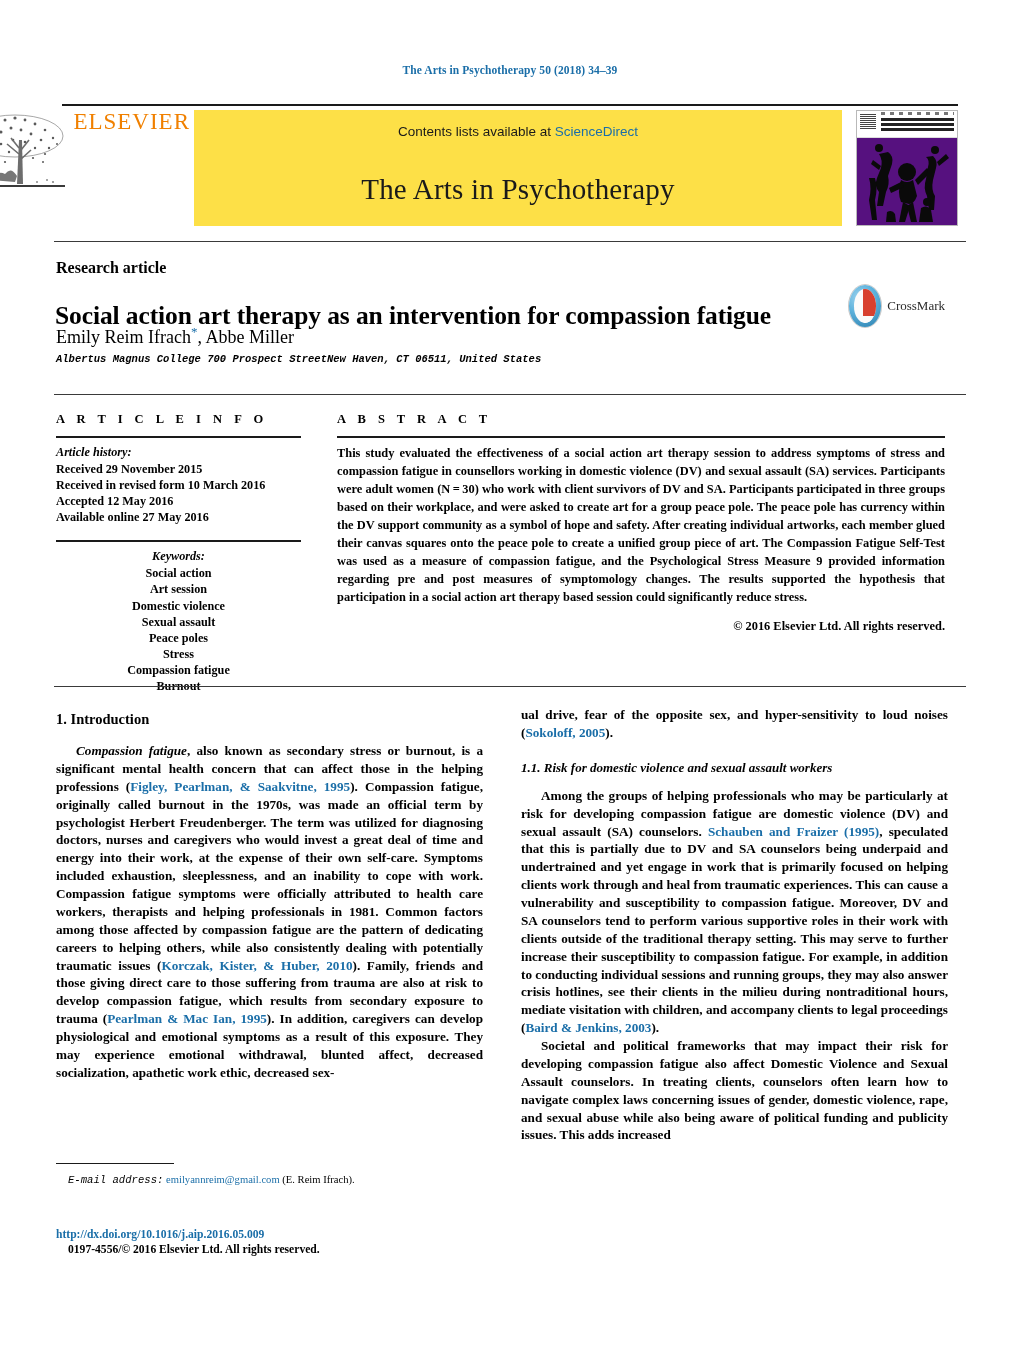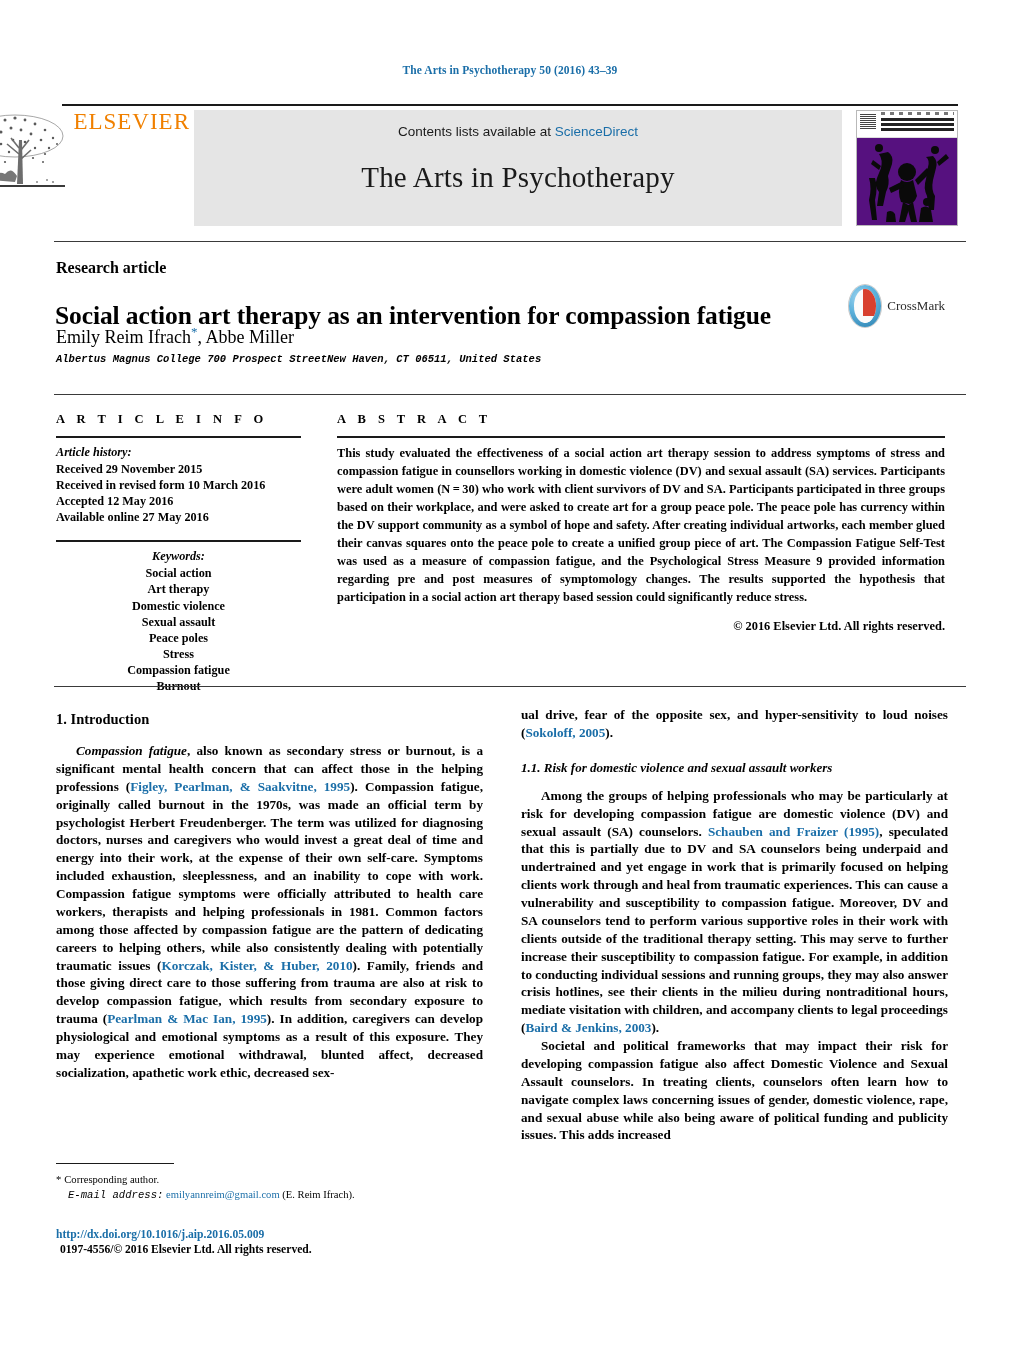--- a/index.html
+++ b/index.html
@@ -64,39 +64,39 @@
   }
   .elsevier-word {
     font-family: "Liberation Serif", serif;
     font-size: 23px;
     letter-spacing: 1px;
     color: #f08000;
     line-height: 1;
   }
   .banner-center {
     flex: 1 1 auto;
-    background: #e5e5e5;
+    background: #fde047;
     margin-left: 4px;
     position: relative;
   }
   .contents-line {
     text-align: center;
     font-family: "Liberation Sans", sans-serif;
     font-size: 13.5px;
     padding-top: 14px;
     color: #1a1a1a;
   }
   .contents-line .sd {
     color: #1a6ea8;
   }
   .journal-name {
     text-align: center;
     font-family: "Liberation Serif", serif;
     font-size: 29px;
-    margin-top: 22px;
+    margin-top: 34px;
     color: #1a1a1a;
     letter-spacing: 0.2px;
   }
   .cover-thumb {
     flex: 0 0 100px;
     width: 100px;
     margin-left: 14px;
     border: 1px solid #b9b9b9;
     background: #ffffff;
     position: relative;
@@ -362,34 +362,34 @@
   .doi {
     position: absolute;
     left: 56px;
     top: 1228px;
     font-size: 11.6px;
     color: #1a6ea8;
     font-weight: bold;
   }
   .issn {
     position: absolute;
-    left: 48px;
+    left: 56px;
     top: 1243px;
     font-size: 11.6px;
     font-weight: bold;
     padding-left: 12px;
   }
   a { text-decoration: none; }
 </style>
 </head>
 <body>
 
 <div class="page">
 
-  <div class="runninghead">The Arts in Psychotherapy 50 (2016) 43–39</div>
+  <div class="runninghead">The Arts in Psychotherapy 50 (2018) 34–39</div>
 
   <div class="banner-rule"></div>
   <div class="banner">
 
     <div class="elsevier-logo">
       <div class="tree">
         <svg viewBox="0 0 116 88" width="116" height="88" aria-hidden="true">
           <g fill="#4a4a4a">
             <ellipse cx="58" cy="26" rx="48" ry="21" fill="none" stroke="#6b6b6b" stroke-width="0.6"></ellipse>
           </g>
@@ -508,21 +508,21 @@
     <div class="info-head">Article history:</div>
     <div class="info-line">Received 29 November 2015</div>
     <div class="info-line">Received in revised form 10 March 2016</div>
     <div class="info-line">Accepted 12 May 2016</div>
     <div class="info-line">Available online 27 May 2016</div>
 
     <div class="kw-block">
       <div class="thin-rule"></div>
       <div class="info-head">Keywords:</div>
       <div class="info-line">Social action</div>
-      <div class="info-line">Art therapy</div>
+      <div class="info-line">Art session</div>
       <div class="info-line">Domestic violence</div>
       <div class="info-line">Sexual assault</div>
       <div class="info-line">Peace poles</div>
       <div class="info-line">Stress</div>
       <div class="info-line">Compassion fatigue</div>
       <div class="info-line">Burnout</div>
     </div>
   </div>
 
   <div class="col-abs">
@@ -546,23 +546,20 @@
       <div class="h2">1.1.  Risk for domestic violence and sexual assault workers</div>
 
       <p class="body"><span>Among the groups of helping professionals who may be particularly at risk for developing compassion fatigue are domestic violence (DV) and sexual assault (SA) counselors. </span><a class="cite" href="#">Schauben and Fraizer (1995)</a><span>, speculated that this is partially due to DV and SA counselors being underpaid and undertrained and yet engage in work that is primarily focused on helping clients work through and heal from traumatic experiences. This can cause a vulnerability and susceptibility to compassion fatigue. Moreover, DV and SA counselors tend to perform various supportive roles in their work with clients outside of the traditional therapy setting. This may serve to further increase their susceptibility to compassion fatigue. For example, in addition to conducting individual sessions and running groups, they may also answer crisis hotlines, see their clients in the milieu during nontraditional hours, mediate visitation with children, and accompany clients to legal proceedings (</span><a class="cite" href="#">Baird &amp; Jenkins, 2003</a><span>).</span></p>
 
       <p class="body">Societal and political frameworks that may impact their risk for developing compassion fatigue also affect Domestic Violence and Sexual Assault counselors. In treating clients, counselors often learn how to navigate complex laws concerning issues of gender, domestic violence, rape, and sexual abuse while also being aware of political funding and publicity issues. This adds increased</p>
     </div>
   </div>
 
   <div class="fn-rule"></div>
   <div class="footnote">
-    <div>
-      <span class="fn-star">*</span><span>Corresponding author.</span>
-    </div>
     <div style="padding-left:12px">
       <span class="fn-em">E-mail address:</span>
       <a class="cite" href="#">emilyannreim@gmail.com</a>
       <span>(E. Reim Ifrach).</span>
     </div>
   </div>
   <a class="doi" href="#">http://dx.doi.org/10.1016/j.aip.2016.05.009</a>
   <div class="issn">0197-4556/© 2016 Elsevier Ltd. All rights reserved.</div>
 
 </div>

